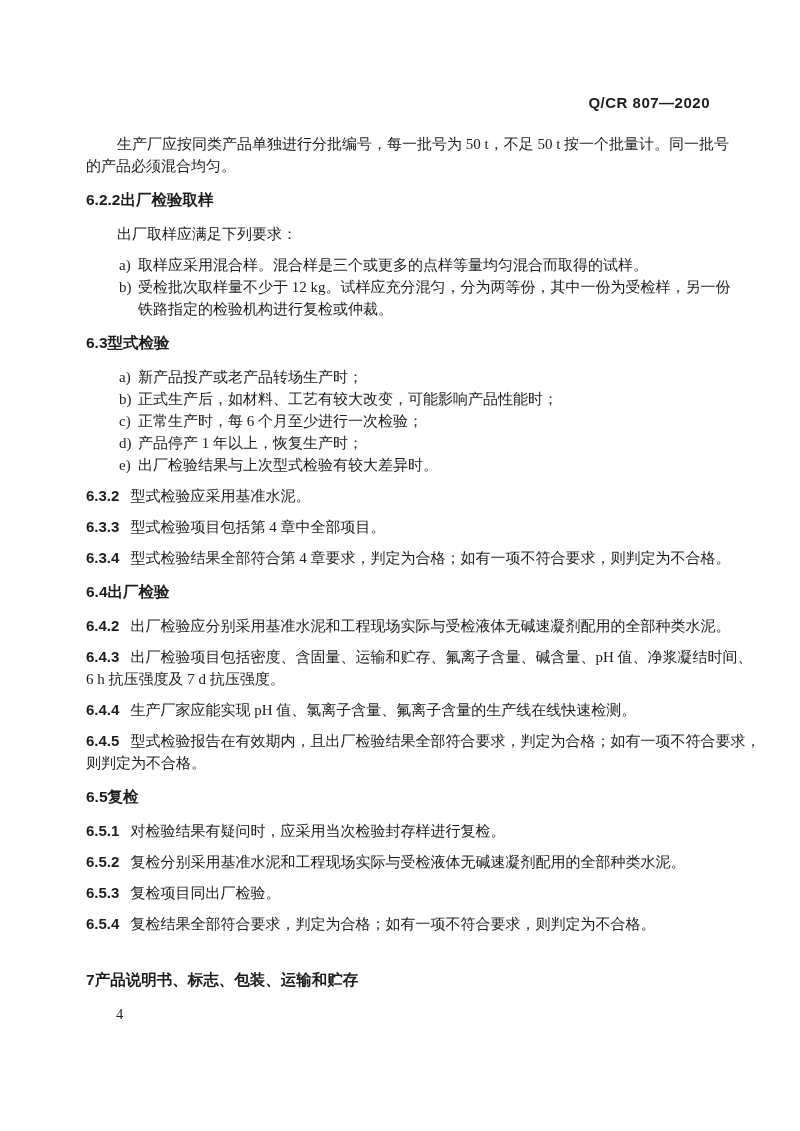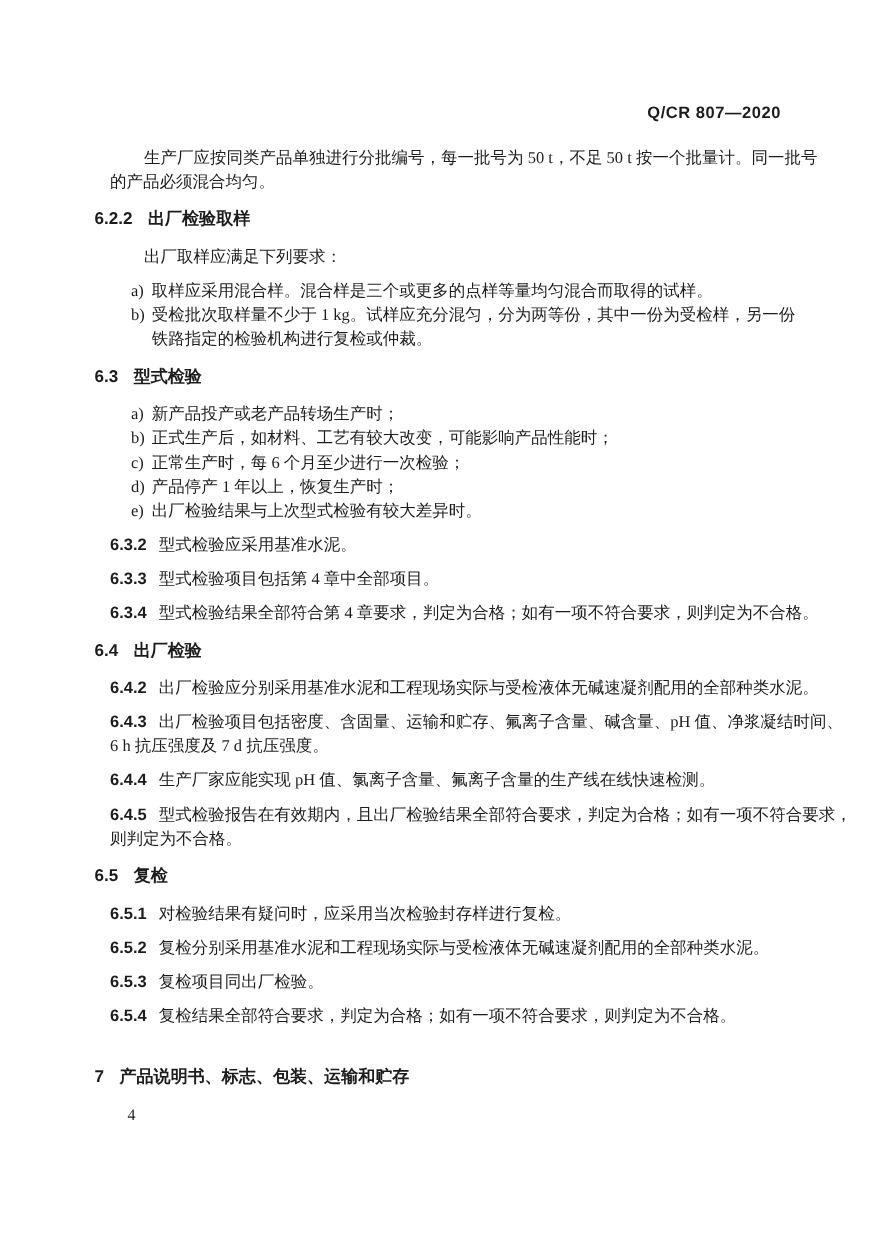--- a/index.html
+++ b/index.html
@@ -25,36 +25,36 @@
   .header {
     text-align: right;
     font-family: "Liberation Sans", "DejaVu Sans", sans-serif;
     font-weight: 700;
     font-size: 15px;
     letter-spacing: 0.5px;
     line-height: 20px;
     margin-bottom: 20px;
   }
   .block {
-    margin: 9px 14px;
+    margin: 9px 0;
     line-height: 22px;
   }
   .line {
     white-space: nowrap;
   }
   .paragraph.indent .line:first-child {
     text-indent: 31px;
   }
   .heading {
     margin: 12px 0;
     font-family: "Liberation Sans", "DejaVu Sans", sans-serif;
     font-weight: 700;
     font-size: 15.5px;
   }
-  .heading .num { margin-right: 14px; }
+  .heading .num { }
   .heading.section-gap { margin-top: 34px; }
   .clause .num {
     font-family: "Liberation Sans", "DejaVu Sans", sans-serif;
     font-weight: 700;
     margin-right: 11px;
   }
   .list { margin: 9px 0; }
   .li {
     position: relative;
     padding-left: 52px;
@@ -86,21 +86,21 @@
       </div>
       <div class="block heading"><span class="num">6.2.2</span><span class="title">出厂检验取样</span></div>
       <div class="block paragraph indent">
         <div class="line">出厂取样应满足下列要求：</div>
       </div>
       <div class="block list">
         <div class="li">
           <div class="line first"><span class="marker">a)</span><span class="text">取样应采用混合样。混合样是三个或更多的点样等量均匀混合而取得的试样。</span></div>
         </div>
         <div class="li">
-          <div class="line first"><span class="marker">b)</span><span class="text">受检批次取样量不少于 1 kg。试样应充分混匀，分为两等份，其中一份为受检样，另一份</span></div>
+          <div class="line first"><span class="marker">b)</span><span class="text">受检批次取样量不少于 12 kg。试样应充分混匀，分为两等份，其中一份为受检样，另一份</span></div>
           <div class="line">铁路指定的检验机构进行复检或仲裁。</div>
         </div>
       </div>
       <div class="block heading"><span class="num">6.3</span><span class="title">型式检验</span></div>
       <div class="block list">
         <div class="li">
           <div class="line first"><span class="marker">a)</span><span class="text">新产品投产或老产品转场生产时；</span></div>
         </div>
         <div class="li">
           <div class="line first"><span class="marker">b)</span><span class="text">正式生产后，如材料、工艺有较大改变，可能影响产品性能时；</span></div>

